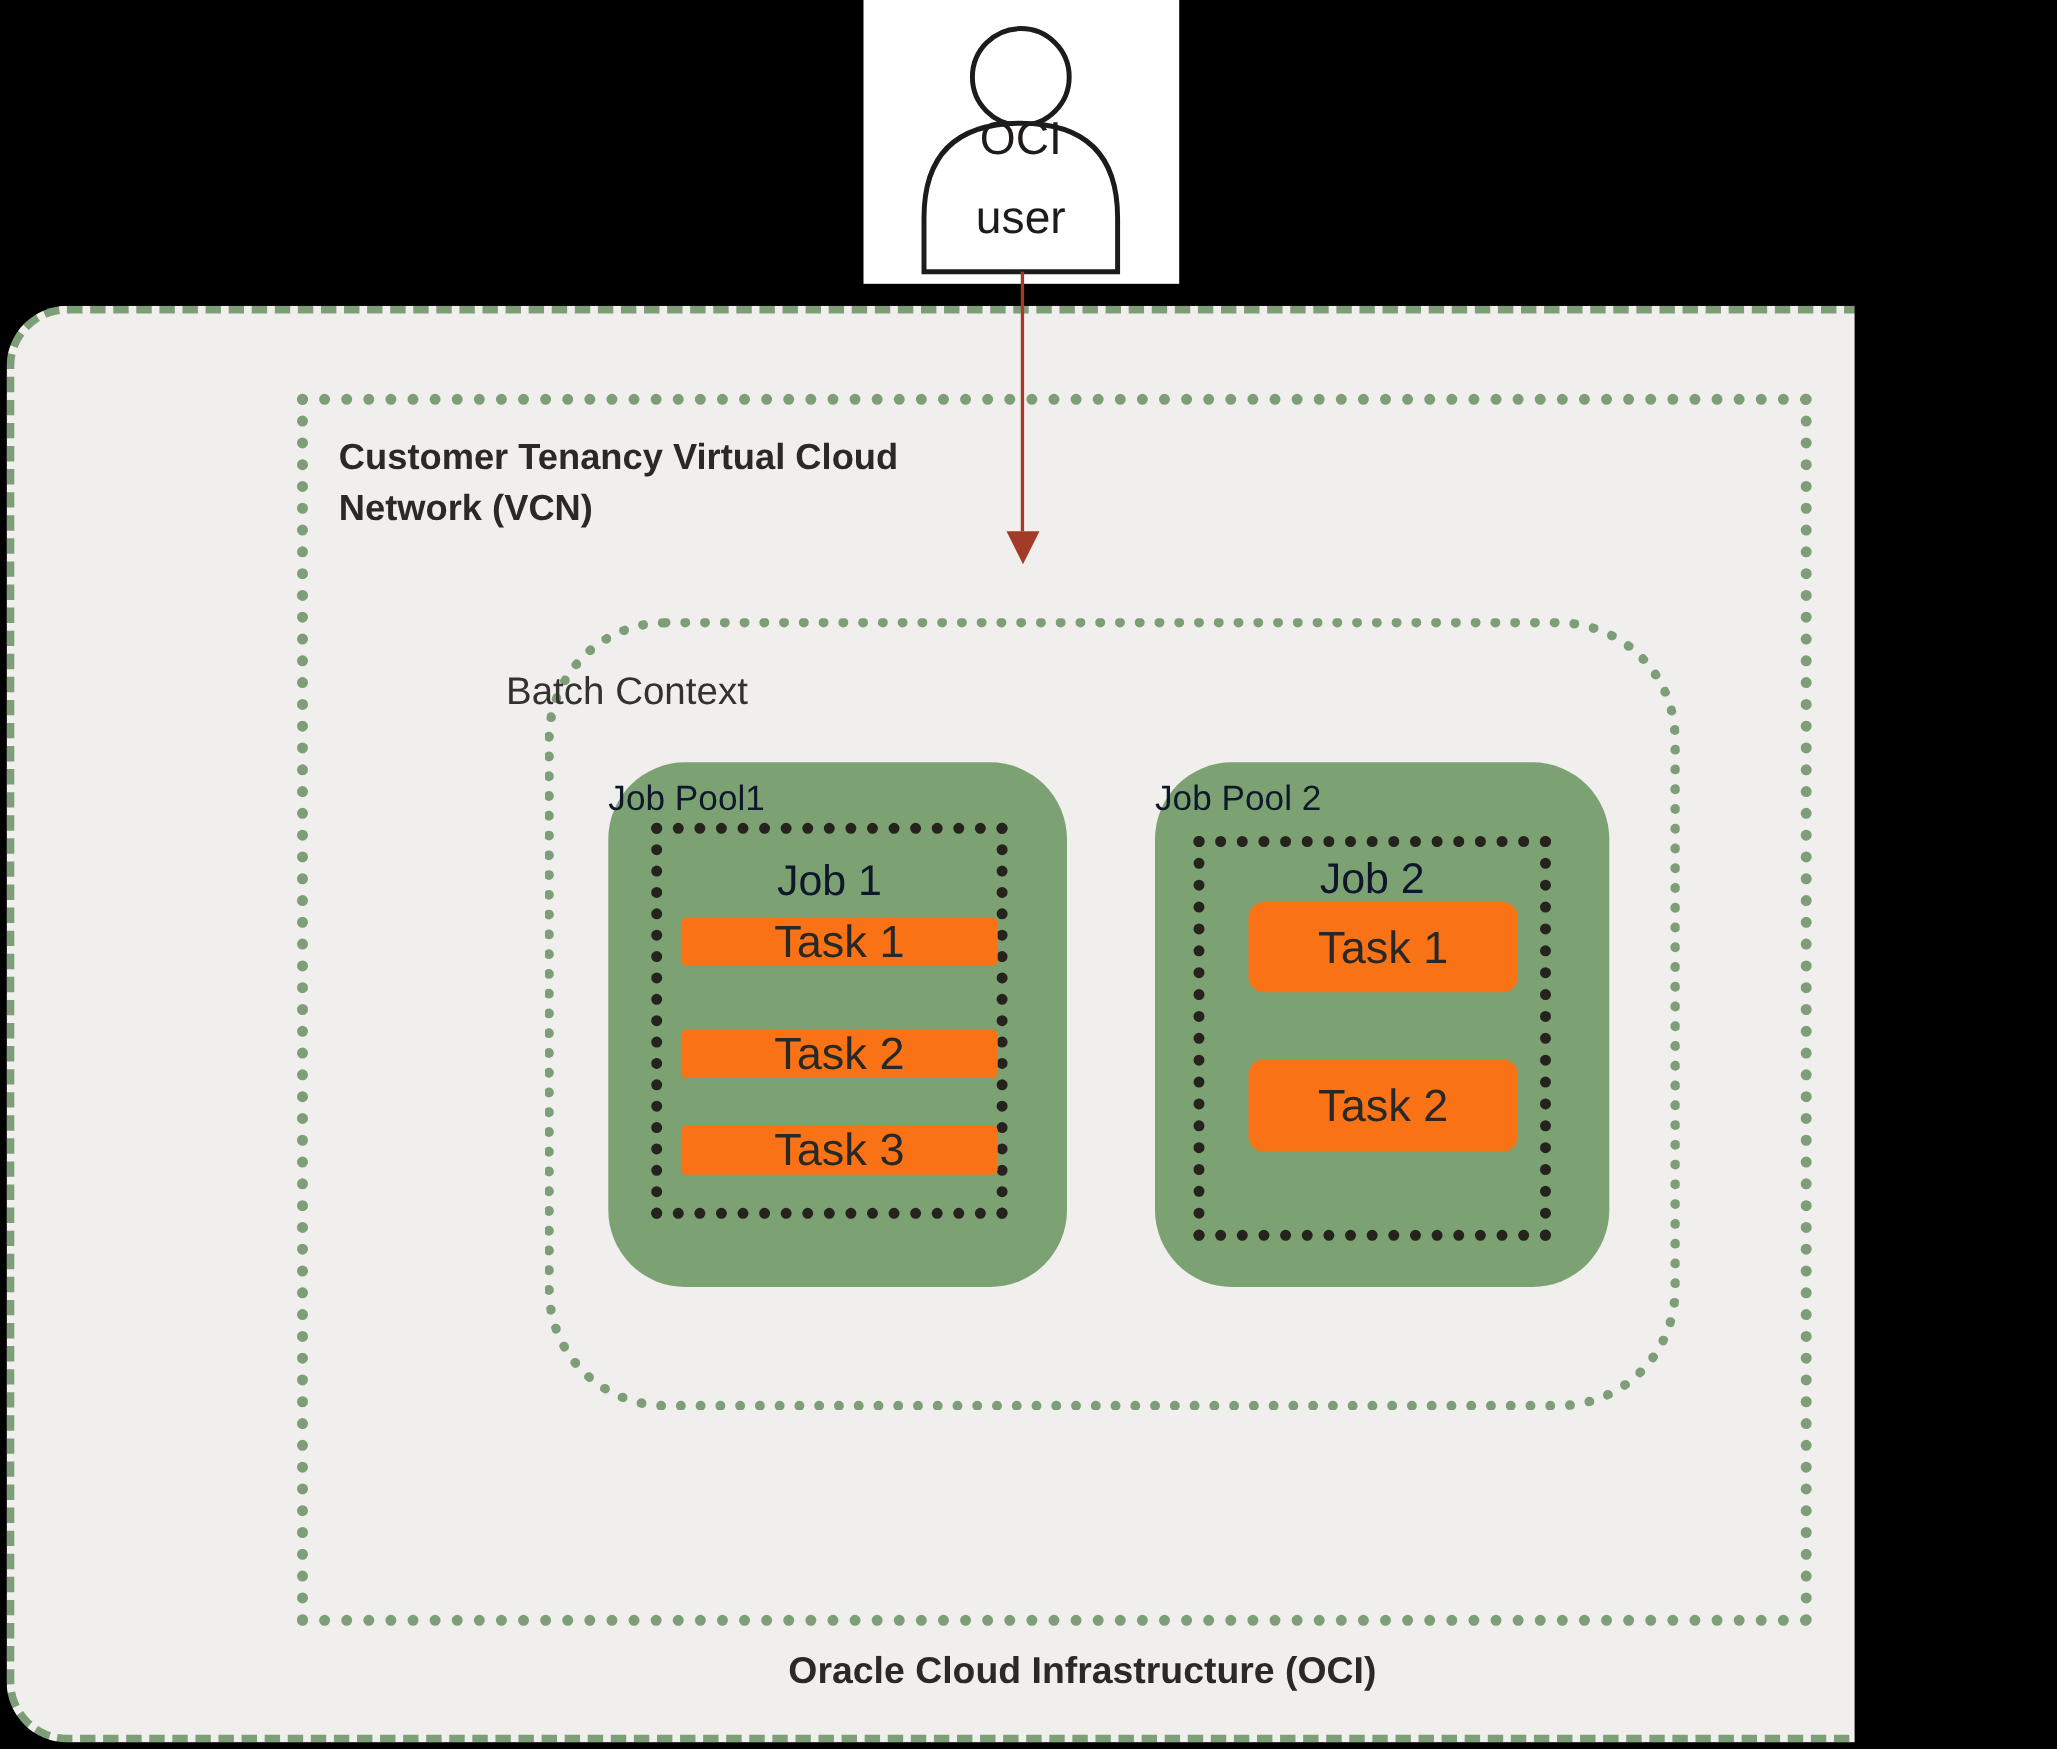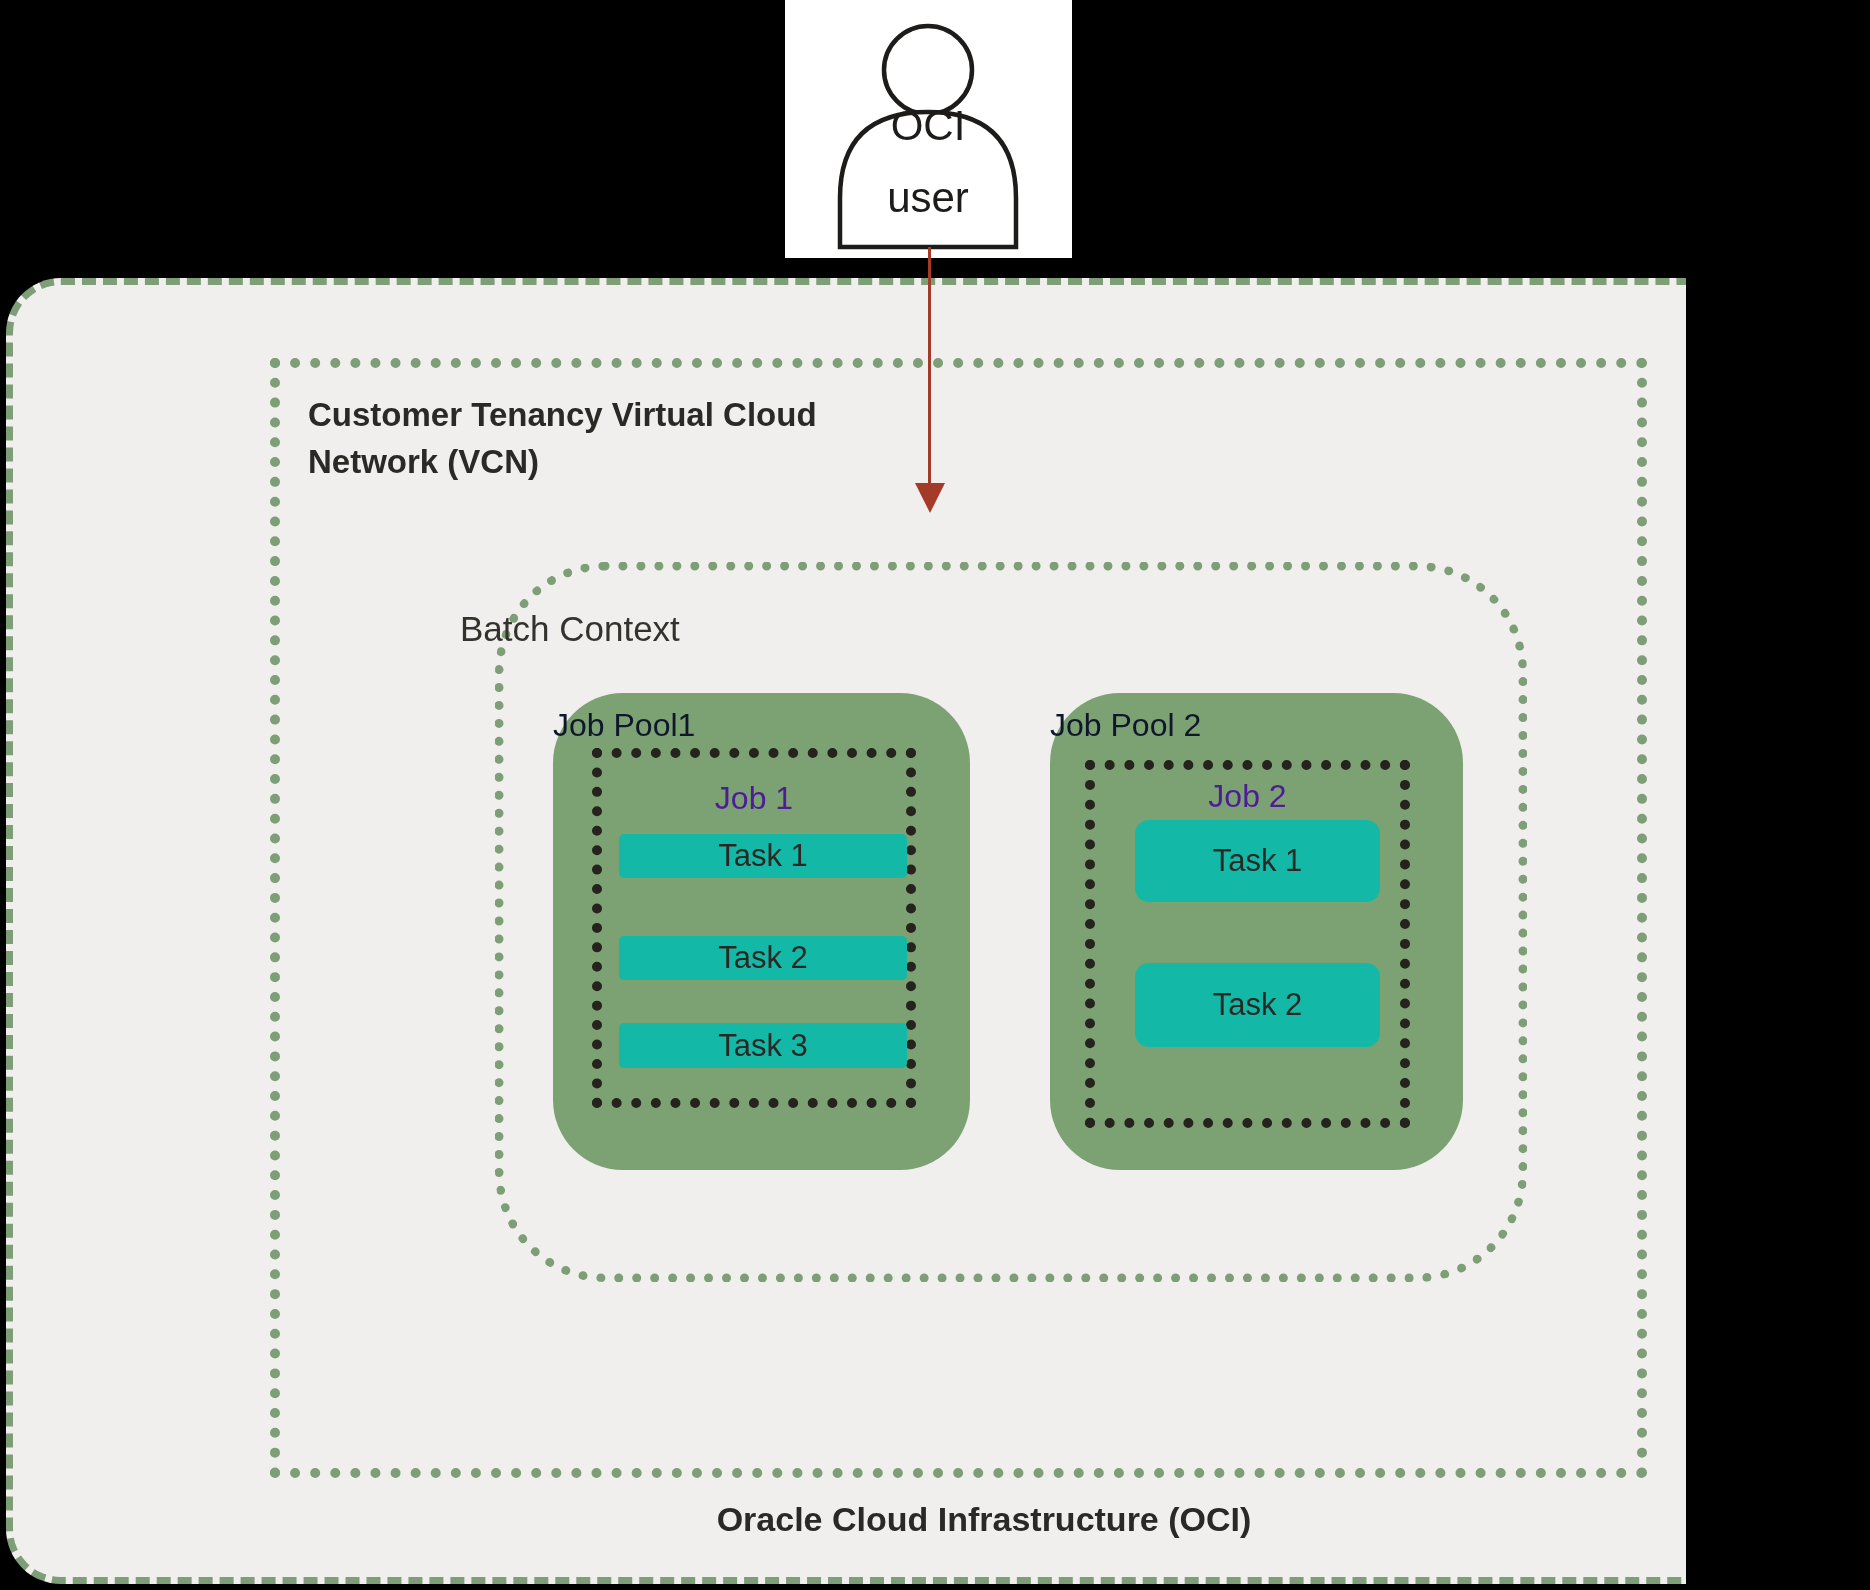--- a/index.html
+++ b/index.html
@@ -33,25 +33,25 @@
   
   .pool{position:absolute;top:122px;width:417px;height:477px;box-sizing:border-box;
     background:#7ca273;border-radius:70px;}
   .pool-1{left:49px;}
   .pool-2{left:546px;width:413px;}
   .pool-label{position:absolute;top:14px;left:0;width:100%;text-align:left;
     font-size:32px;color:#0f172a;}
   .job{position:absolute;box-sizing:border-box;border:10px dotted #26221d;}
   .job-1{left:39px;top:55px;width:324px;height:360px;}
   .job-2{left:35px;top:67px;width:325px;height:368px;}
-  .job-label{position:absolute;left:0;width:100%;text-align:center;font-size:32px;color:#4c1d95;}
+  .job-label{position:absolute;left:0;width:100%;text-align:center;font-size:39px;color:#0f172a;}
   .job-1 .job-label{top:22px;}
   .job-2 .job-label{top:8px;}
-  .task{position:absolute;background:#14b8a6;display:flex;align-items:center;justify-content:center;
-    font-size:31px;color:#2a2825;}
+  .task{position:absolute;background:#f97316;display:flex;align-items:center;justify-content:center;
+    font-size:41px;color:#2a2825;}
   
   .job-1 .task{left:17px;width:288px;height:44px;border-radius:5px;}
   .job-1 .task-1{top:76px;}
   .job-1 .task-2{top:178px;}
   .job-1 .task-3{top:265px;height:45px;}
   
   .job-2 .task{left:40px;width:245px;height:82px;border-radius:14px;}
   .job-2 .task-1{top:50px;}
   .job-2 .task-2{top:193px;height:84px;}
 </style>

